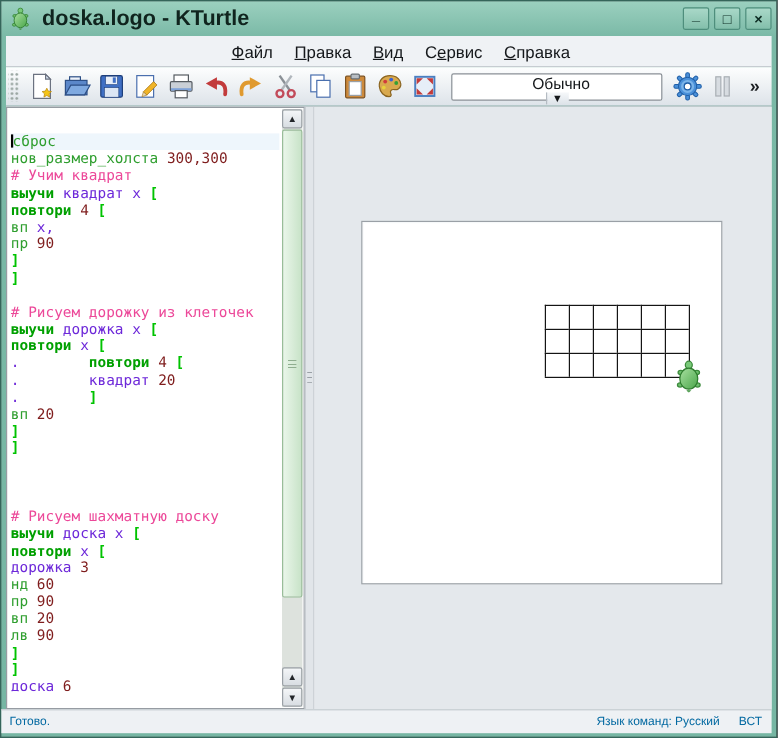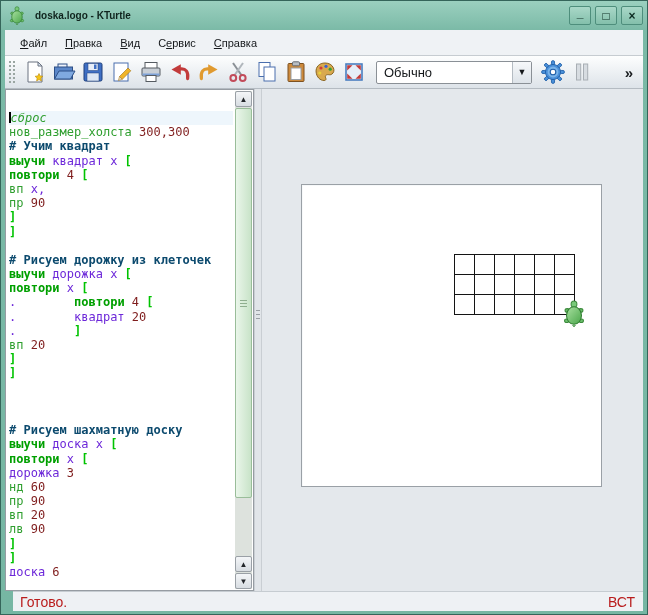--- a/index.html
+++ b/index.html
@@ -7,60 +7,60 @@
   .window{
     position:relative;width:648px;height:615px;
     background:linear-gradient(180deg,#9bd0bf 0,#7ab9a6 30px,#76b6a3 100%);
     border:1px solid #35655a;
     font-family:"Liberation Sans",sans-serif;
     overflow:hidden;
   }
   
   .titlebar{position:absolute;left:4px;top:0;right:4px;height:29px;display:flex;align-items:center;}
   .title-icon{width:18px;height:20px;margin:0 8px 0 4px;display:flex;align-items:center;}
-  .title-text{font-size:10px;font-weight:bold;color:#10241e;flex:1;}
+  .title-text{font-size:18px;font-weight:bold;color:#10241e;flex:1;}
   .win-btn{width:22px;height:19px;margin-left:4px;display:flex;align-items:center;justify-content:center;
     background:linear-gradient(180deg,#a9d8c8,#83bfab);border:1px solid #4e8e7c;border-radius:2px;
     font-size:12px;font-weight:bold;color:#0c2b22;cursor:default;}
   .win-btn.min span{transform:translateY(-3px);}
   
   .menubar{position:absolute;left:4px;top:29px;right:4px;height:26px;background:#eff2f5;
-    border-bottom:1px solid #c6ccd1;display:flex;align-items:center;padding-left:6px;
-    font-size:11px;color:#15181b;}
+    border-bottom:1px solid #c6ccd1;display:flex;align-items:center;padding-left:20px;
+    font-size:14px;color:#15181b;justify-content:center;}
   .menu-item{padding:3px 9px;}
   
   .toolbar{position:absolute;left:4px;top:55px;right:4px;height:33px;
     background:linear-gradient(180deg,#fdfefe,#dde3e9);border-bottom:1px solid #b4bbc2;
     display:flex;align-items:center;padding-left:2px;}
   .grip{width:9px;height:26px;margin-right:4px;
     background-image:radial-gradient(circle,#9aa6a2 1px,transparent 1.2px);
     background-size:4px 4px;background-position:1px 1px;}
   .tbtn{width:29px;height:28px;display:flex;align-items:center;justify-content:center;border-radius:3px;}
   .tbtn svg{display:block;}
-  .combo{width:156px;height:23px;margin-left:8px;background:#fff;border:1px solid #8a9096;border-radius:2px;
-    display:flex;align-items:center;font-size:13px;color:#15181b;}
+  .combo{width:176px;height:23px;margin-left:8px;background:#fff;border:1px solid #8a9096;border-radius:2px;
+    display:flex;align-items:center;font-size:13px;color:#15181b;flex-direction:column;}
   .combo-value{flex:1;padding-left:7px;}
   .combo-arrow{width:19px;height:21px;border-left:1px solid #b4bbc2;display:flex;align-items:center;justify-content:center;
     font-size:9px;color:#15181b;background:linear-gradient(180deg,#f6f8fa,#dde3e9);}
   .tbtn.run{margin-left:6px;}
   .overflow{position:absolute;right:6px;top:4px;width:16px;height:24px;display:flex;align-items:center;justify-content:center;
     font-size:15px;font-weight:bold;color:#1b1e21;}
   
   .main{position:absolute;left:4px;top:88px;right:4px;bottom:23px;background:#e4e8ec;}
   .editor-frame{position:absolute;left:0;top:0;width:249px;height:100%;
     background:#fff;border:1px solid #96９c a2;border:1px solid #969ca2;}
   .code{position:absolute;left:3px;top:9px;right:20px;bottom:2px;overflow:hidden;
     font-family:"DejaVu Sans Mono",monospace;font-size:12px;line-height:14.2px;white-space:pre;}
   .cline{height:14.2px;}
-  .cline.cur{background:#eef6fc;font-style:italic;}
+  .cline.cur{background:#eef6fc;}
   .caret{display:inline-block;width:1.5px;height:11px;background:#000;vertical-align:-1px;}
   .tk-cmd{color:#2e9e2e;}
   .tk-kw{color:#00a000;font-weight:bold;}
   .tk-num{color:#7f1d1d;}
-  .tk-cmt{color:#0c4a6e;font-weight:bold;}
+  .tk-cmt{color:#ec4899;}
   .tk-txt{color:#6d28d9;}
   .tk-br{color:#00c300;font-weight:bold;}
   
   .vscroll{position:absolute;top:1px;right:1px;width:17px;bottom:1px;background:#dde2dd;}
   .sbtn{position:absolute;left:0;width:17px;height:16px;background:linear-gradient(180deg,#f4f6f8,#d8dde2);
     border:1px solid #9aa0a6;border-radius:2px;display:flex;align-items:center;justify-content:center;
     font-size:8px;color:#23262a;}
   .sbtn.top{top:0;}
   .sbtn.b1{bottom:17px;}
   .sbtn.b2{bottom:0;}
@@ -74,22 +74,22 @@
   .sphandle{position:absolute;left:1px;right:1px;top:44%;height:9px;
     background:repeating-linear-gradient(180deg,#9aa0a6 0,#9aa0a6 1px,transparent 1px,transparent 4px);}
   
   .rightpanel{position:absolute;left:257px;top:0;right:0;bottom:0;background:#e4e8ec;}
   .canvas{position:absolute;left:39px;top:95px;width:301px;height:303px;background:#fff;
     border:1px solid #9aa0a6;box-shadow:1px 1px 0 #f7f9fa inset;}
   .grid{position:absolute;display:grid;border-right:1px solid #141414;border-bottom:1px solid #141414;}
   .gcell{border-left:1px solid #141414;border-top:1px solid #141414;}
   .turtle{position:absolute;width:22px;height:27px;}
   
-  .statusbar{position:absolute;left:12px;bottom:3px;right:4px;height:20px;background:#eef1f4;
-    border-top:1px solid #c6ccd1;display:flex;align-items:center;font-size:14px;color:#b91c1c;}
+  .statusbar{position:absolute;left:0;bottom:3px;right:4px;height:20px;background:#eef1f4;
+    border-top:1px solid #c6ccd1;display:flex;align-items:center;font-size:10px;color:#0369a1;}
   .status-left{padding-left:7px;flex:1;}
   .status-right{display:flex;align-items:center;}
   .status-item{margin-right:16px;}
   .status-item.last{margin-right:8px;}
 </style>
 </head>
 <body>
 
 <div class="window">
 
@@ -312,17 +312,18 @@
             <ellipse cx="10" cy="15" rx="7.2" ry="8.4" fill="url(#tg2)" stroke="#2e7d2e"></ellipse>
           </svg>
         </span>
       </div>
     </div>
   </div>
 
   <div class="statusbar">
     <span class="status-left">Готово.</span>
     <span class="status-right">
+      <span class="status-item">Язык команд: Русский</span>
       <span class="status-item last">ВСТ</span>
     </span>
   </div>
 
 </div>
 
 </body></html>

